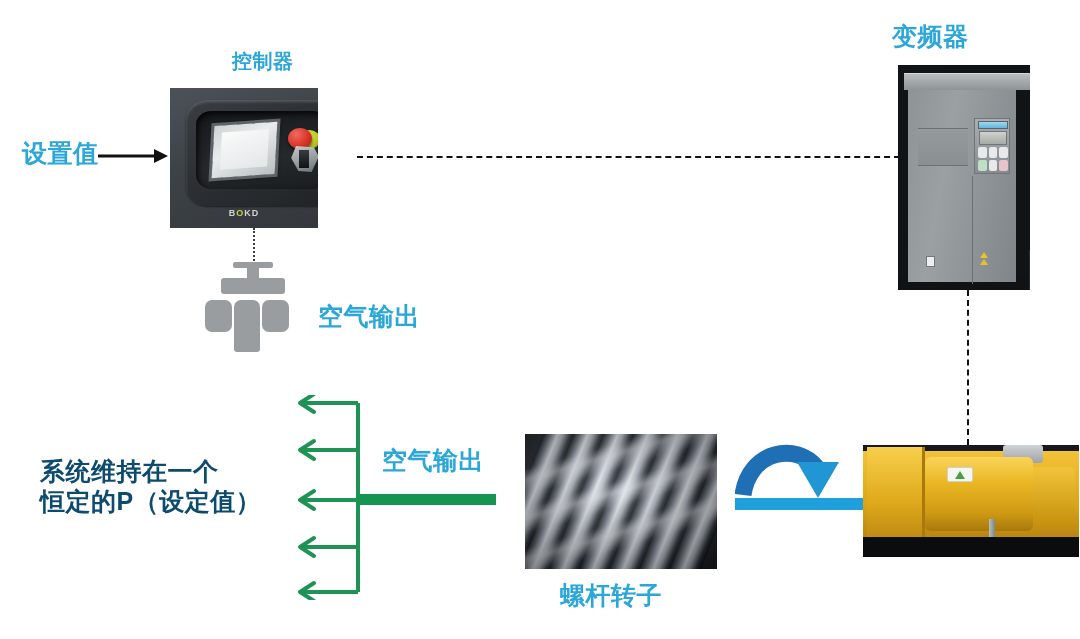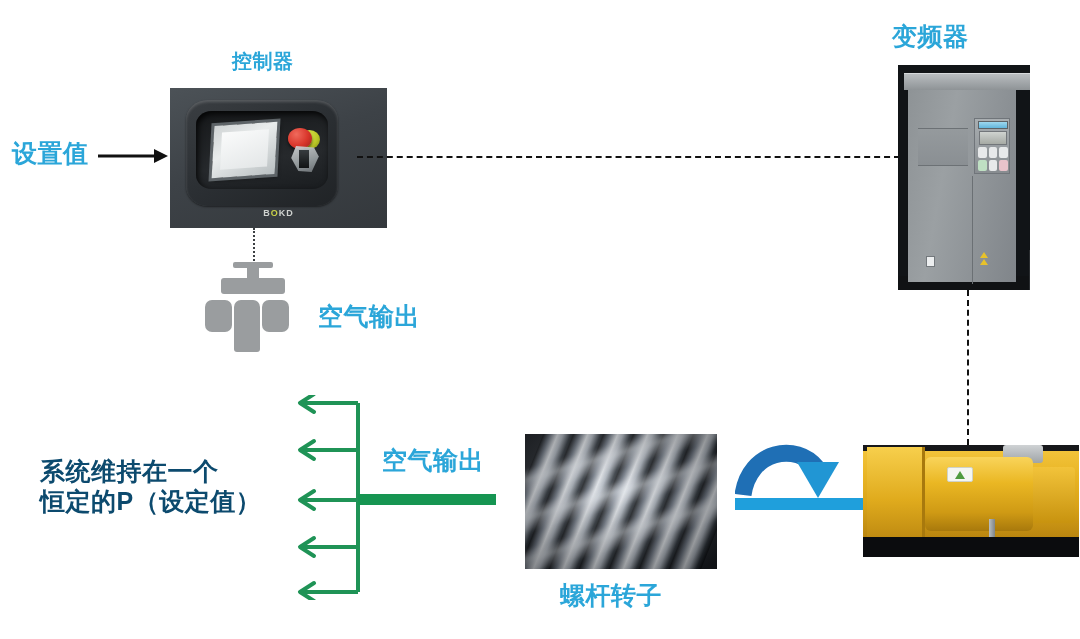--- a/index.html
+++ b/index.html
@@ -15,21 +15,21 @@
     position: absolute;
     color: #2ba6d9;
     font-weight: 700;
     white-space: nowrap;
     line-height: 1.18;
     letter-spacing: 0.5px;
   }
 
   
   #controller-photo {
-    position: absolute; left: 170px; top: 88px; width: 217px; height: 140px;
+    position: absolute; left: 170px; top: 88px; width: 148px; height: 140px;
     background: linear-gradient(160deg,#4c5257 0%, #3d4247 45%, #34383c 100%);
     overflow: hidden;
     text-decoration: underline;
   }
   #controller-bezel {
     position: absolute; left: 16px; top: 12px; width: 152px; height: 106px;
     background: linear-gradient(150deg,#3a3e42 0%,#2b2f33 50%,#202326 100%);
     border-radius: 22px/20px;
     box-shadow: inset 0 2px 3px rgba(255,255,255,.18), 0 1px 2px rgba(0,0,0,.5);
   }
@@ -212,21 +212,21 @@
     position:absolute; left:126px; top:74px; width:6px; height:36px;
     background: linear-gradient(90deg,#b9bec1,#7e8487);
   }
   #motor-photo .m-shadow { position:absolute; left:0; bottom:0; width:216px; height:20px; background:#0b0c0e; }
 </style>
 </head>
 <body>
 
 <div id="stage">
 
-  <div class="lbl" id="label-setpoint" style="left:12px; top:139px; font-size:25px;">设置值</div>
+  <div class="lbl" id="label-setpoint" style="left:22px; top:139px; font-size:25px;">设置值</div>
 
   <svg id="setpoint-arrow" viewBox="0 0 70 18">
     <line x1="0" y1="9" x2="56" y2="9" stroke="#111" stroke-width="3"></line>
     <polygon points="56,2 70,9 56,16" fill="#111"></polygon>
   </svg>
 
   <div class="lbl" id="label-controller" style="left:232px; top:50px; font-size:20px;">控制器</div>
 
   <div id="controller-photo">
     <div id="controller-bezel">

